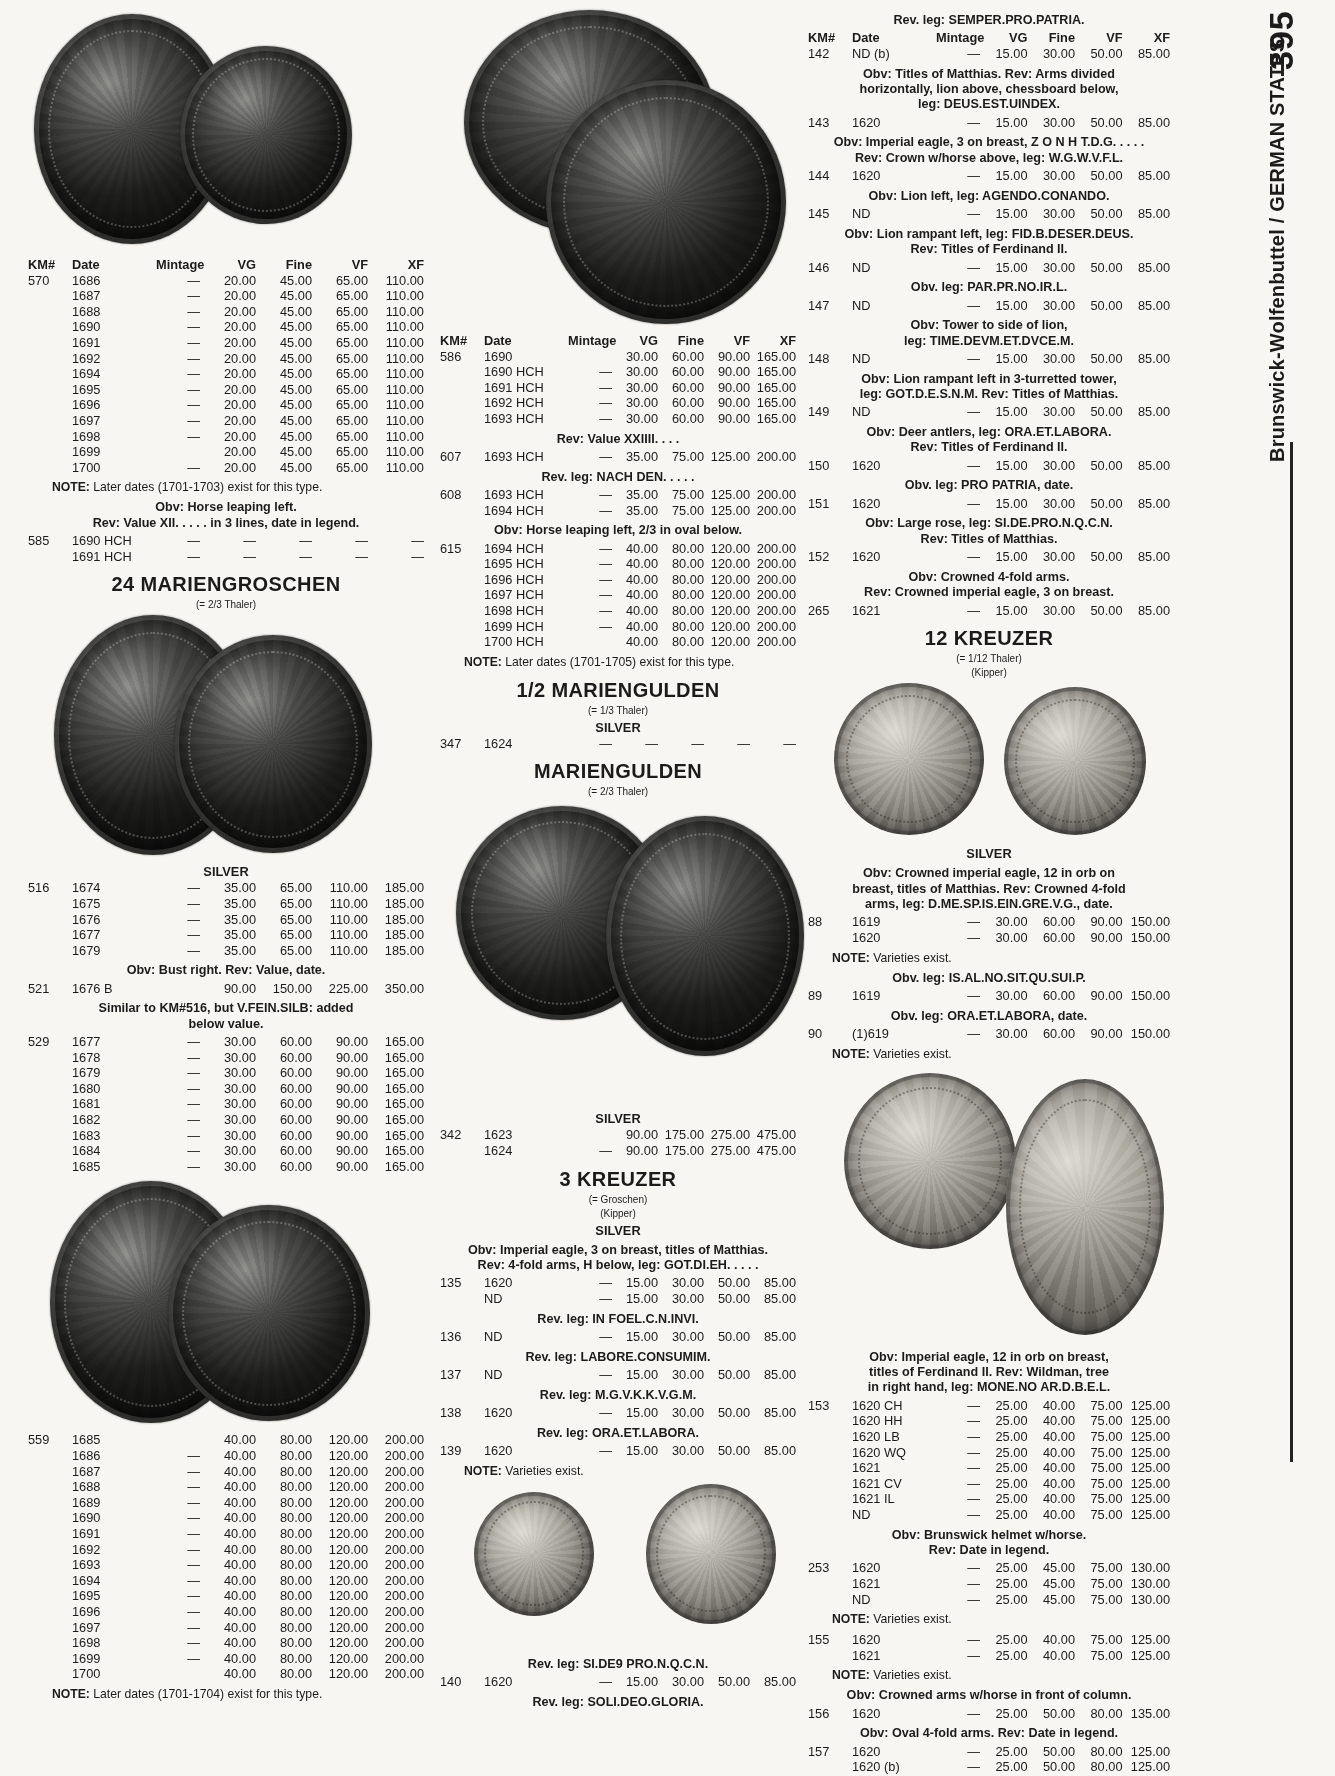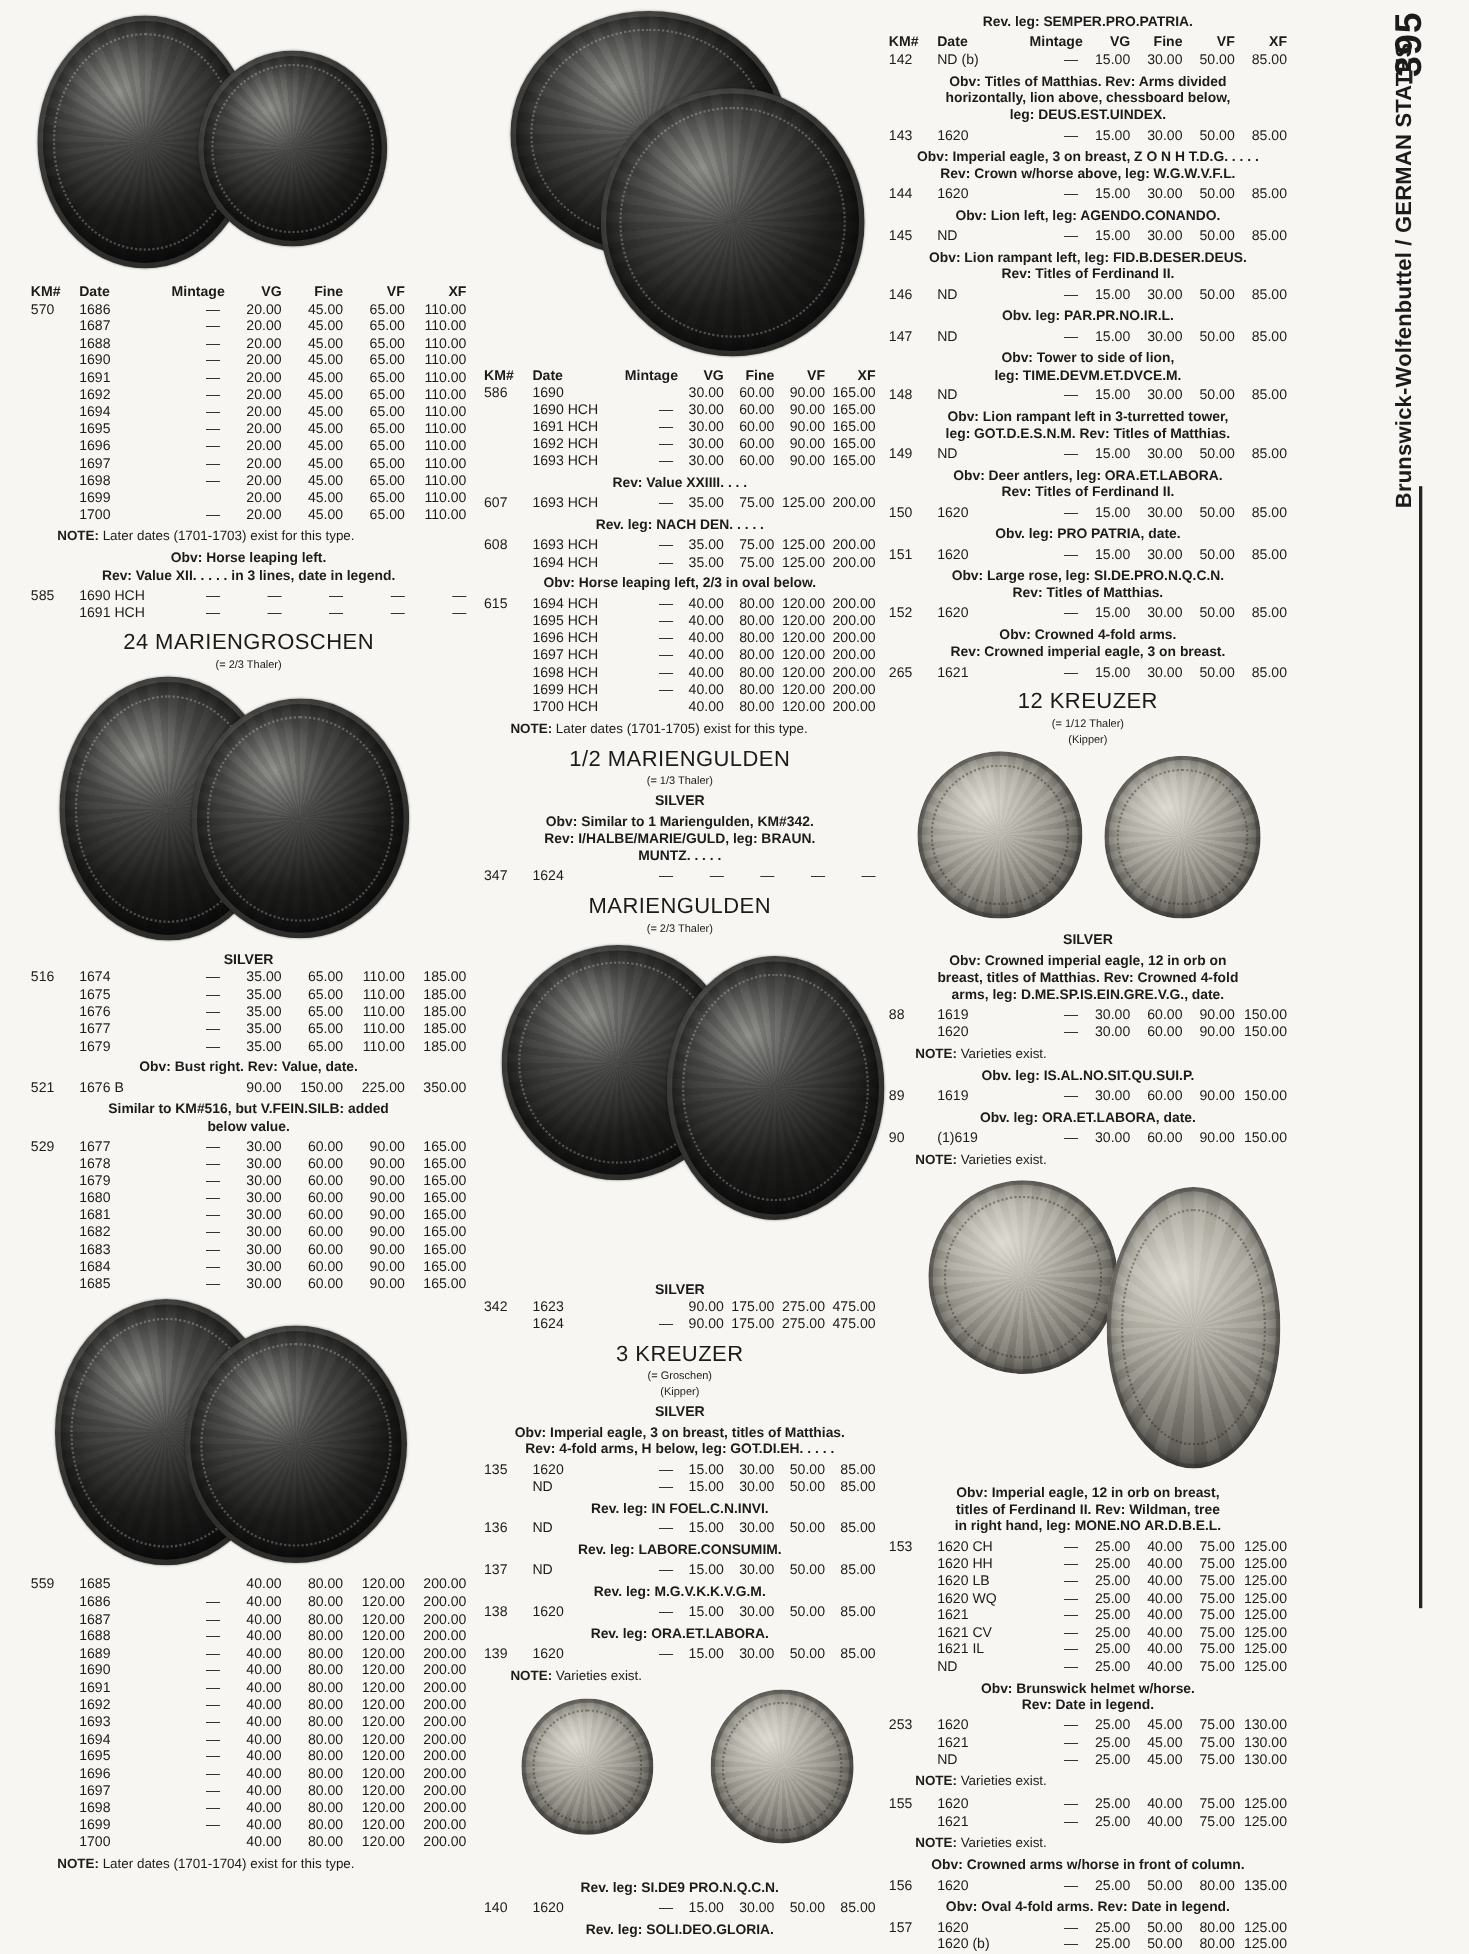--- a/index.html
+++ b/index.html
@@ -22,21 +22,21 @@
   .trow span:nth-child(n+3){text-align:right;}
   .thead{font-weight:bold;margin-top:2px;}
   .group{margin:0 0 5px 0;}
 
   .cap{font-weight:bold;text-align:center;font-size:12.6px;line-height:15.4px;margin:5px 0 2px;}
   .capline{white-space:nowrap;}
   .note{font-size:12.2px;line-height:15px;margin:0 0 5px 0;padding-left:24px;}
   .note b{font-weight:bold;}
 
   .head{text-align:center;margin:9px 0 3px;}
-  .head .ht{font-size:20px;font-weight:normal;letter-spacing:.4px;white-space:nowrap;}
+  .head .ht{font-size:20px;font-weight:bold;letter-spacing:.4px;white-space:nowrap;}
   .head .hs{font-size:10px;margin-top:3px;}
   .metal{font-weight:bold;text-align:center;font-size:12.8px;margin:4px 0 1px;}
 
   .coins{position:relative;margin:2px 0 5px;}
   .coin{position:absolute;border-radius:50%;}
   .coin.dark{
     background:
       repeating-conic-gradient(rgba(255,255,255,0.045) 0 5deg, rgba(0,0,0,0.07) 5deg 10deg),
       radial-gradient(circle at 38% 30%, #8d8d8a 0%, #4a4a48 24%, #1d1d1c 56%, #070707 92%);
     background-blend-mode:overlay;
@@ -701,25 +701,20 @@
           <span>120.00</span>
           <span>200.00</span>
         </div>
       </div>
       <div class="note"><b>NOTE: </b><span>Later dates (1701-1705) exist for this type.</span></div>
       <div class="head">
         <div class="ht">1/2 MARIENGULDEN</div>
         <div class="hs">(= 1/3 Thaler)</div>
       </div>
       <div class="metal">SILVER</div>
-      <div class="cap">
-        <div class="capline">Obv: Similar to 1 Mariengulden, KM#342.</div>
-        <div class="capline">Rev: I/HALBE/MARIE/GULD, leg: BRAUN.</div>
-        <div class="capline">MUNTZ. . . . .</div>
-      </div>
       <div class="group">
         <div class="trow">
           <span>347</span>
           <span>1624</span>
           <span>—</span>
           <span>—</span>
           <span>—</span>
           <span>—</span>
           <span>—</span>
         </div>

